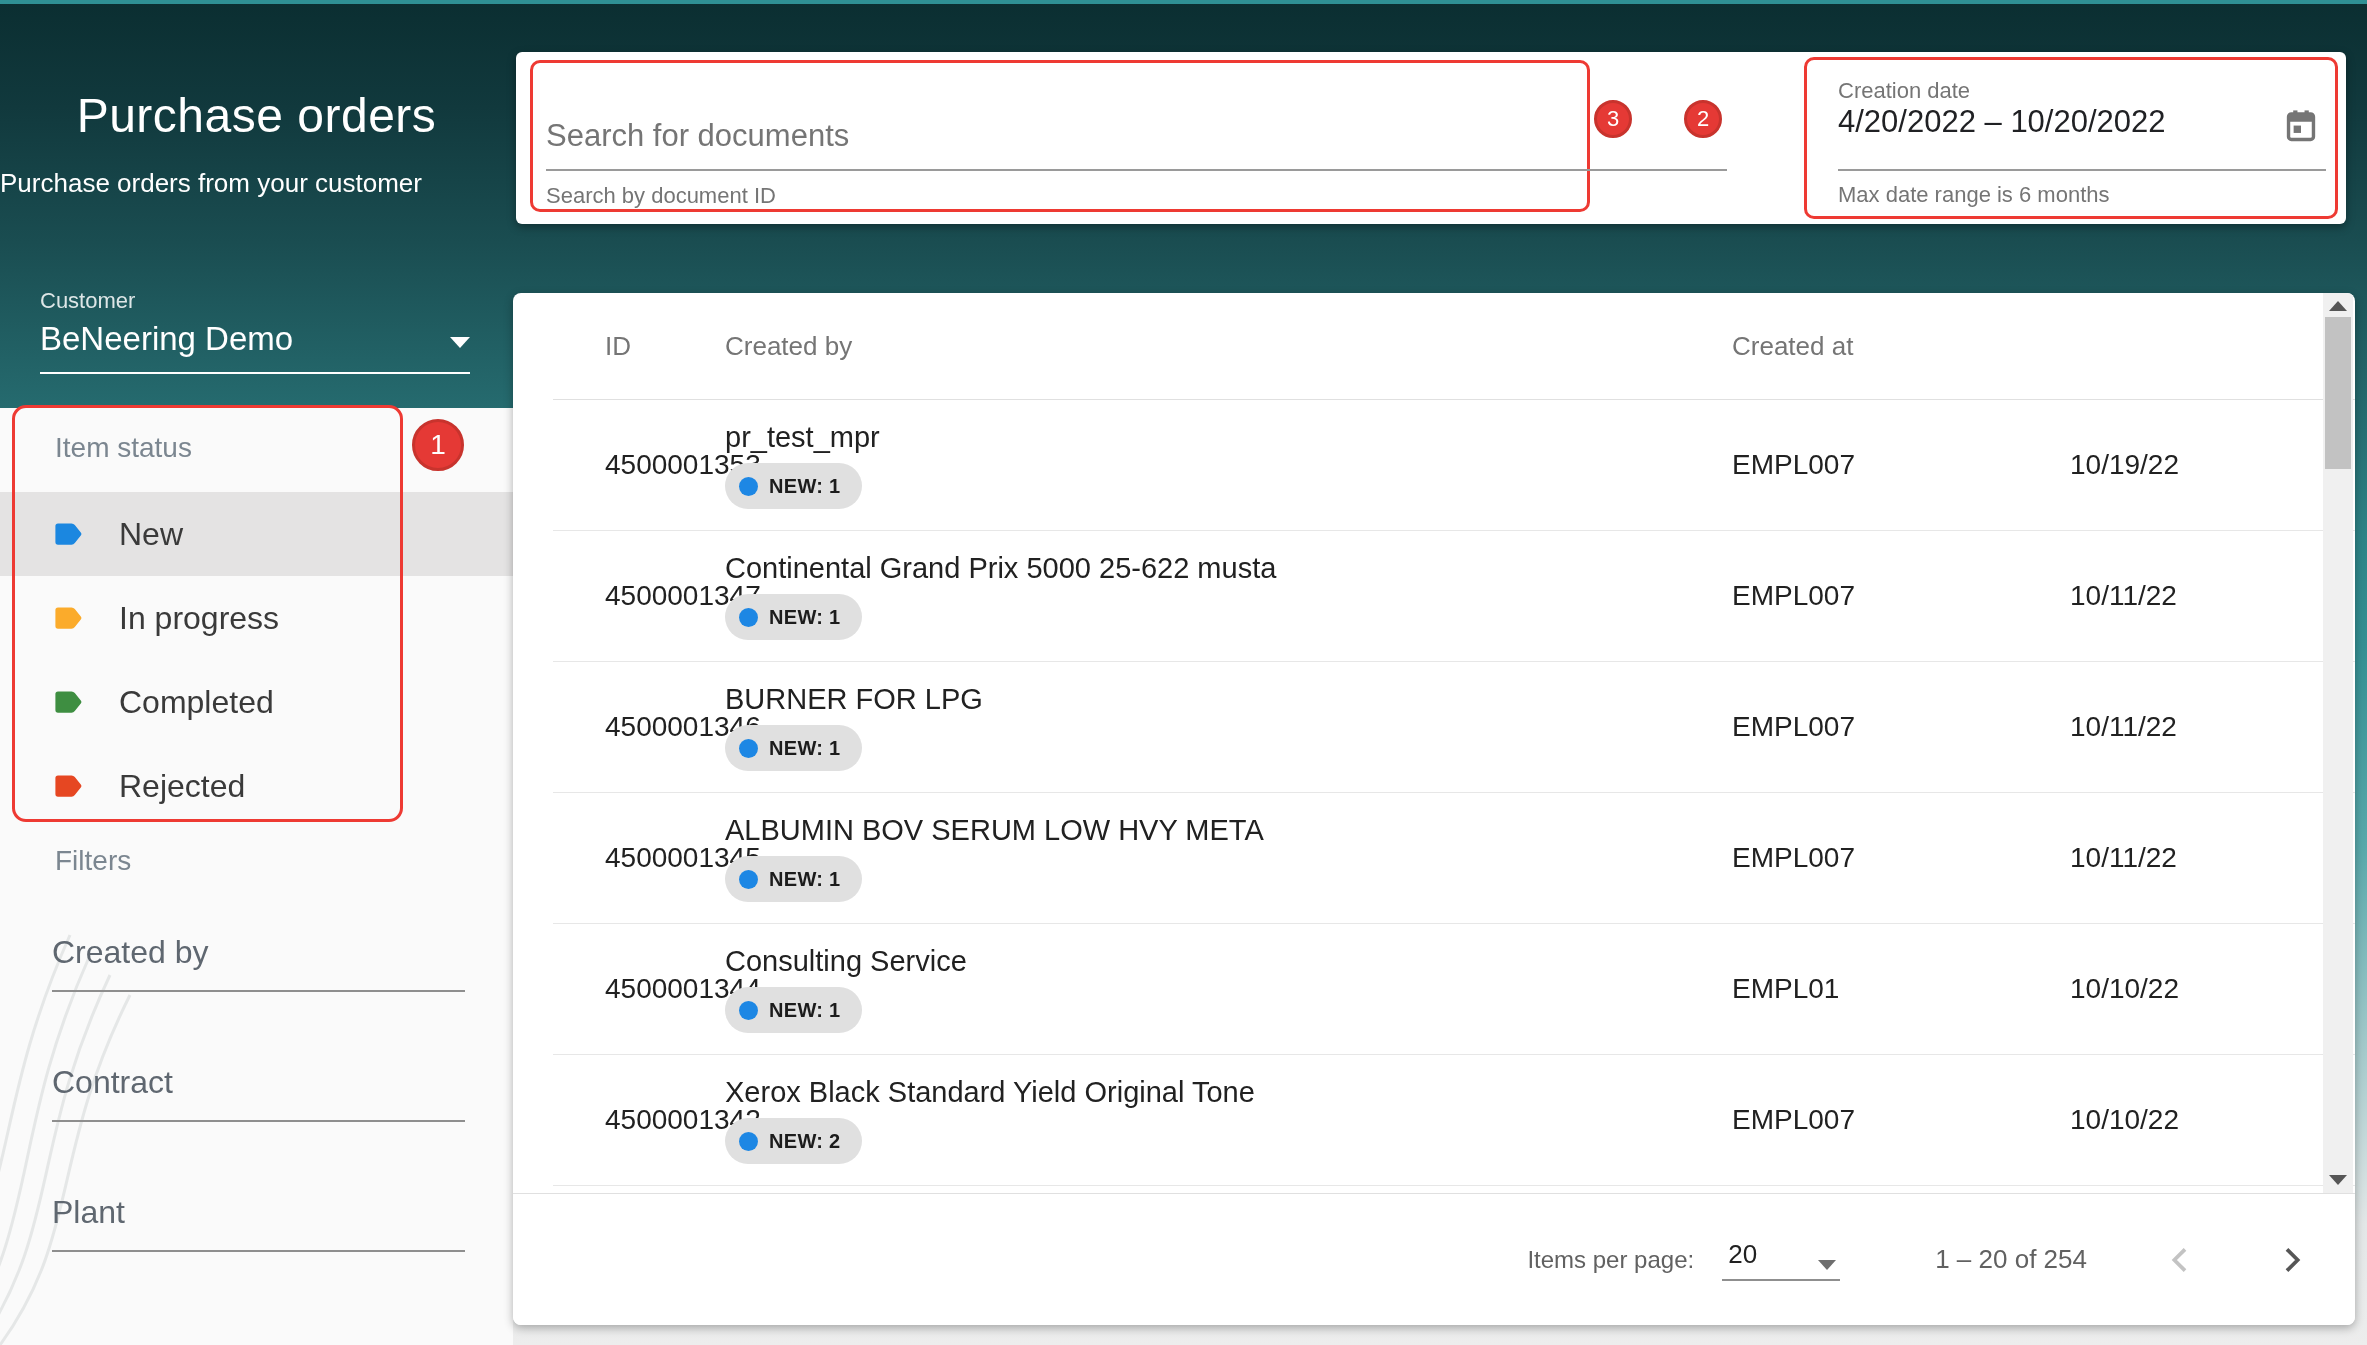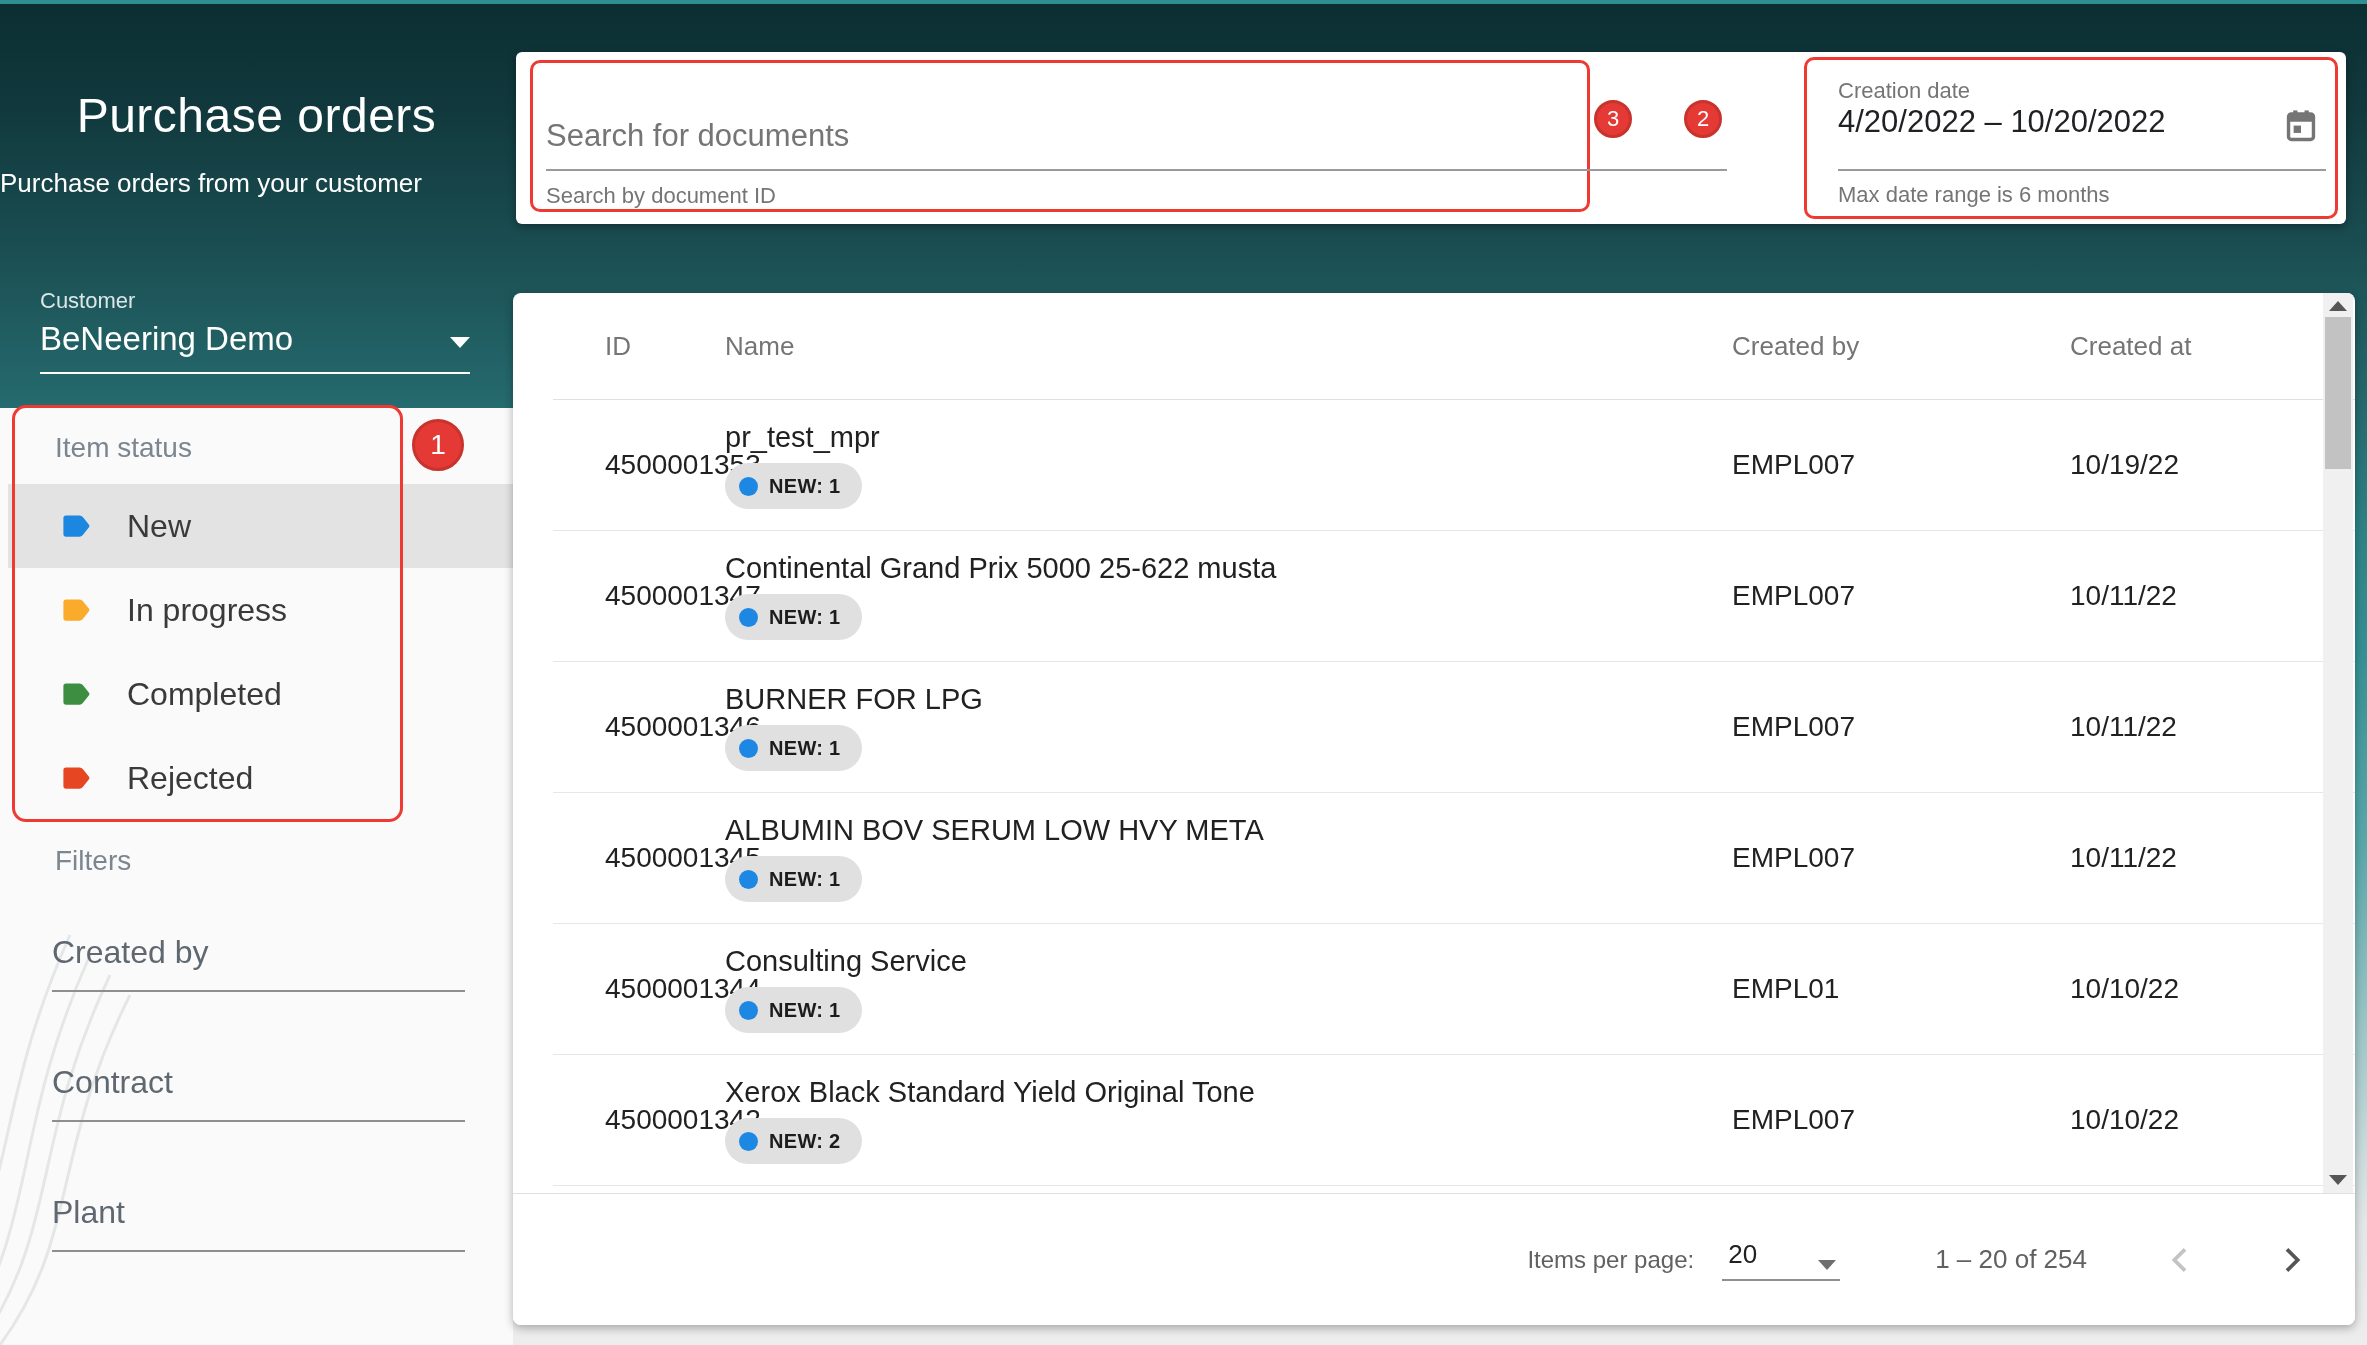--- a/index.html
+++ b/index.html
@@ -15,21 +15,21 @@
   .cust-label{position:absolute;left:40px;top:288px;font-size:22px;color:rgba(255,255,255,.85);}
   .cust-row{position:absolute;left:40px;top:320px;width:430px;display:flex;align-items:center;justify-content:space-between;cursor:pointer;}
   .cust-value{font-size:33px;color:#fff;}
   .caret-down-w{width:0;height:0;border-left:10px solid transparent;border-right:10px solid transparent;border-top:11px solid #fff;margin-top:6px;}
   .cust-line{position:absolute;left:40px;top:372px;width:430px;height:2px;background:#fff;}
 
   
   .side-panel{position:absolute;left:0;top:408px;width:513px;height:937px;background:#fafafa;}
   .panel-heading{position:absolute;left:55px;font-size:28px;color:#7b8690;}
   .status-heading{top:24px;}
-  .status-list{position:absolute;left:0;top:76px;width:100%;padding-left:8px;}
+  .status-list{position:absolute;left:0;top:84px;width:100%;}
   .status-item{height:84px;display:flex;align-items:center;padding-left:55px;cursor:pointer;}
   .status-item.selected{background:#e4e3e3;}
   .tag-icon{display:inline-flex;width:27px;height:23px;}
   .status-item-label{margin-left:37px;font-size:32px;color:#3a3a3a;}
   .filters-heading{top:437px;}
   .filter-fields{position:absolute;left:52px;top:518px;width:413px;}
   .filter-field{height:130px;position:relative;cursor:text;}
   .filter-field .flabel{position:absolute;left:0;top:8px;font-size:32px;color:#5f6770;}
   .filter-field .fline{position:absolute;left:0;top:64px;width:100%;height:2px;background:#8e8e8e;}
   .watermark{position:absolute;left:0;bottom:0;pointer-events:none;}
@@ -188,21 +188,20 @@
       <rect x="3.2" y="4" width="17.6" height="5.5" fill="#757575"></rect>
       <rect x="6.8" y="12.2" width="5.2" height="5.2" fill="#757575"></rect>
     </svg>
     <div class="lineB"></div>
     <div class="date-hint">Max date range is 6 months</div>
   </div>
 
   <div class="table-card">
     <div class="tgrid thead">
         <span class="th">ID</span>
-        <span class="th">Name</span>
         <span class="th">Created by</span>
         <span class="th">Created at</span>
       </div>
     <div>
         <div class="tgrid trow">
     <span class="cell-id">4500001353</span>
     <span class="cell-name">
       <span class="name-text">pr_test_mpr</span>
       <span class="badge">
         <span class="badge-dot" style="background: rgb(29, 135, 228);"></span>

